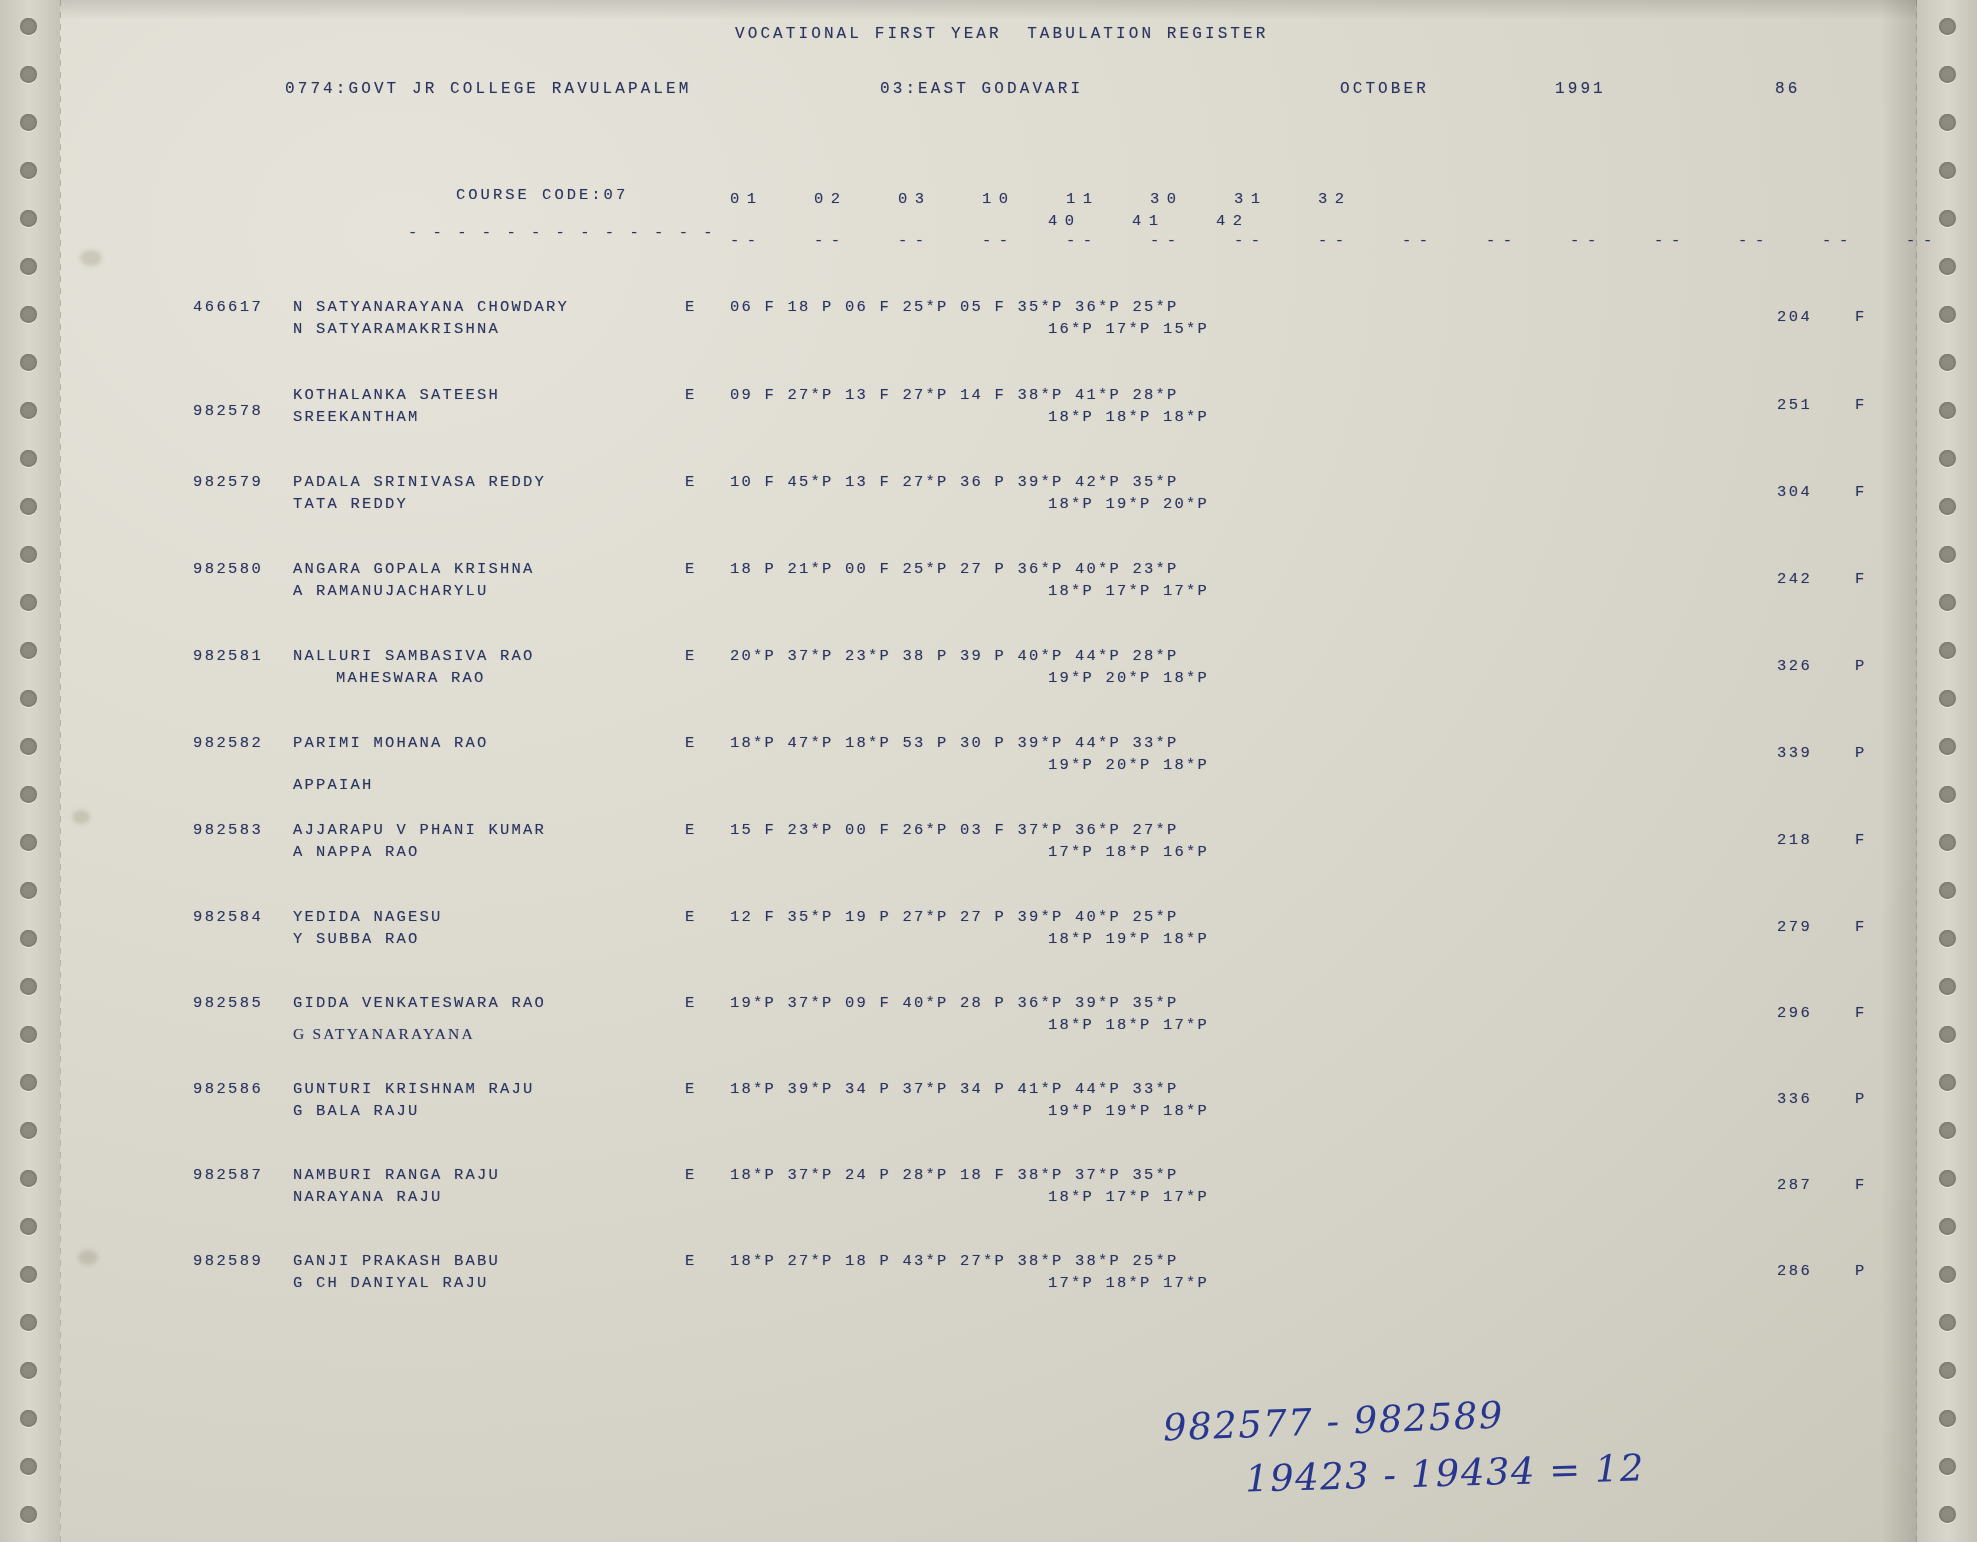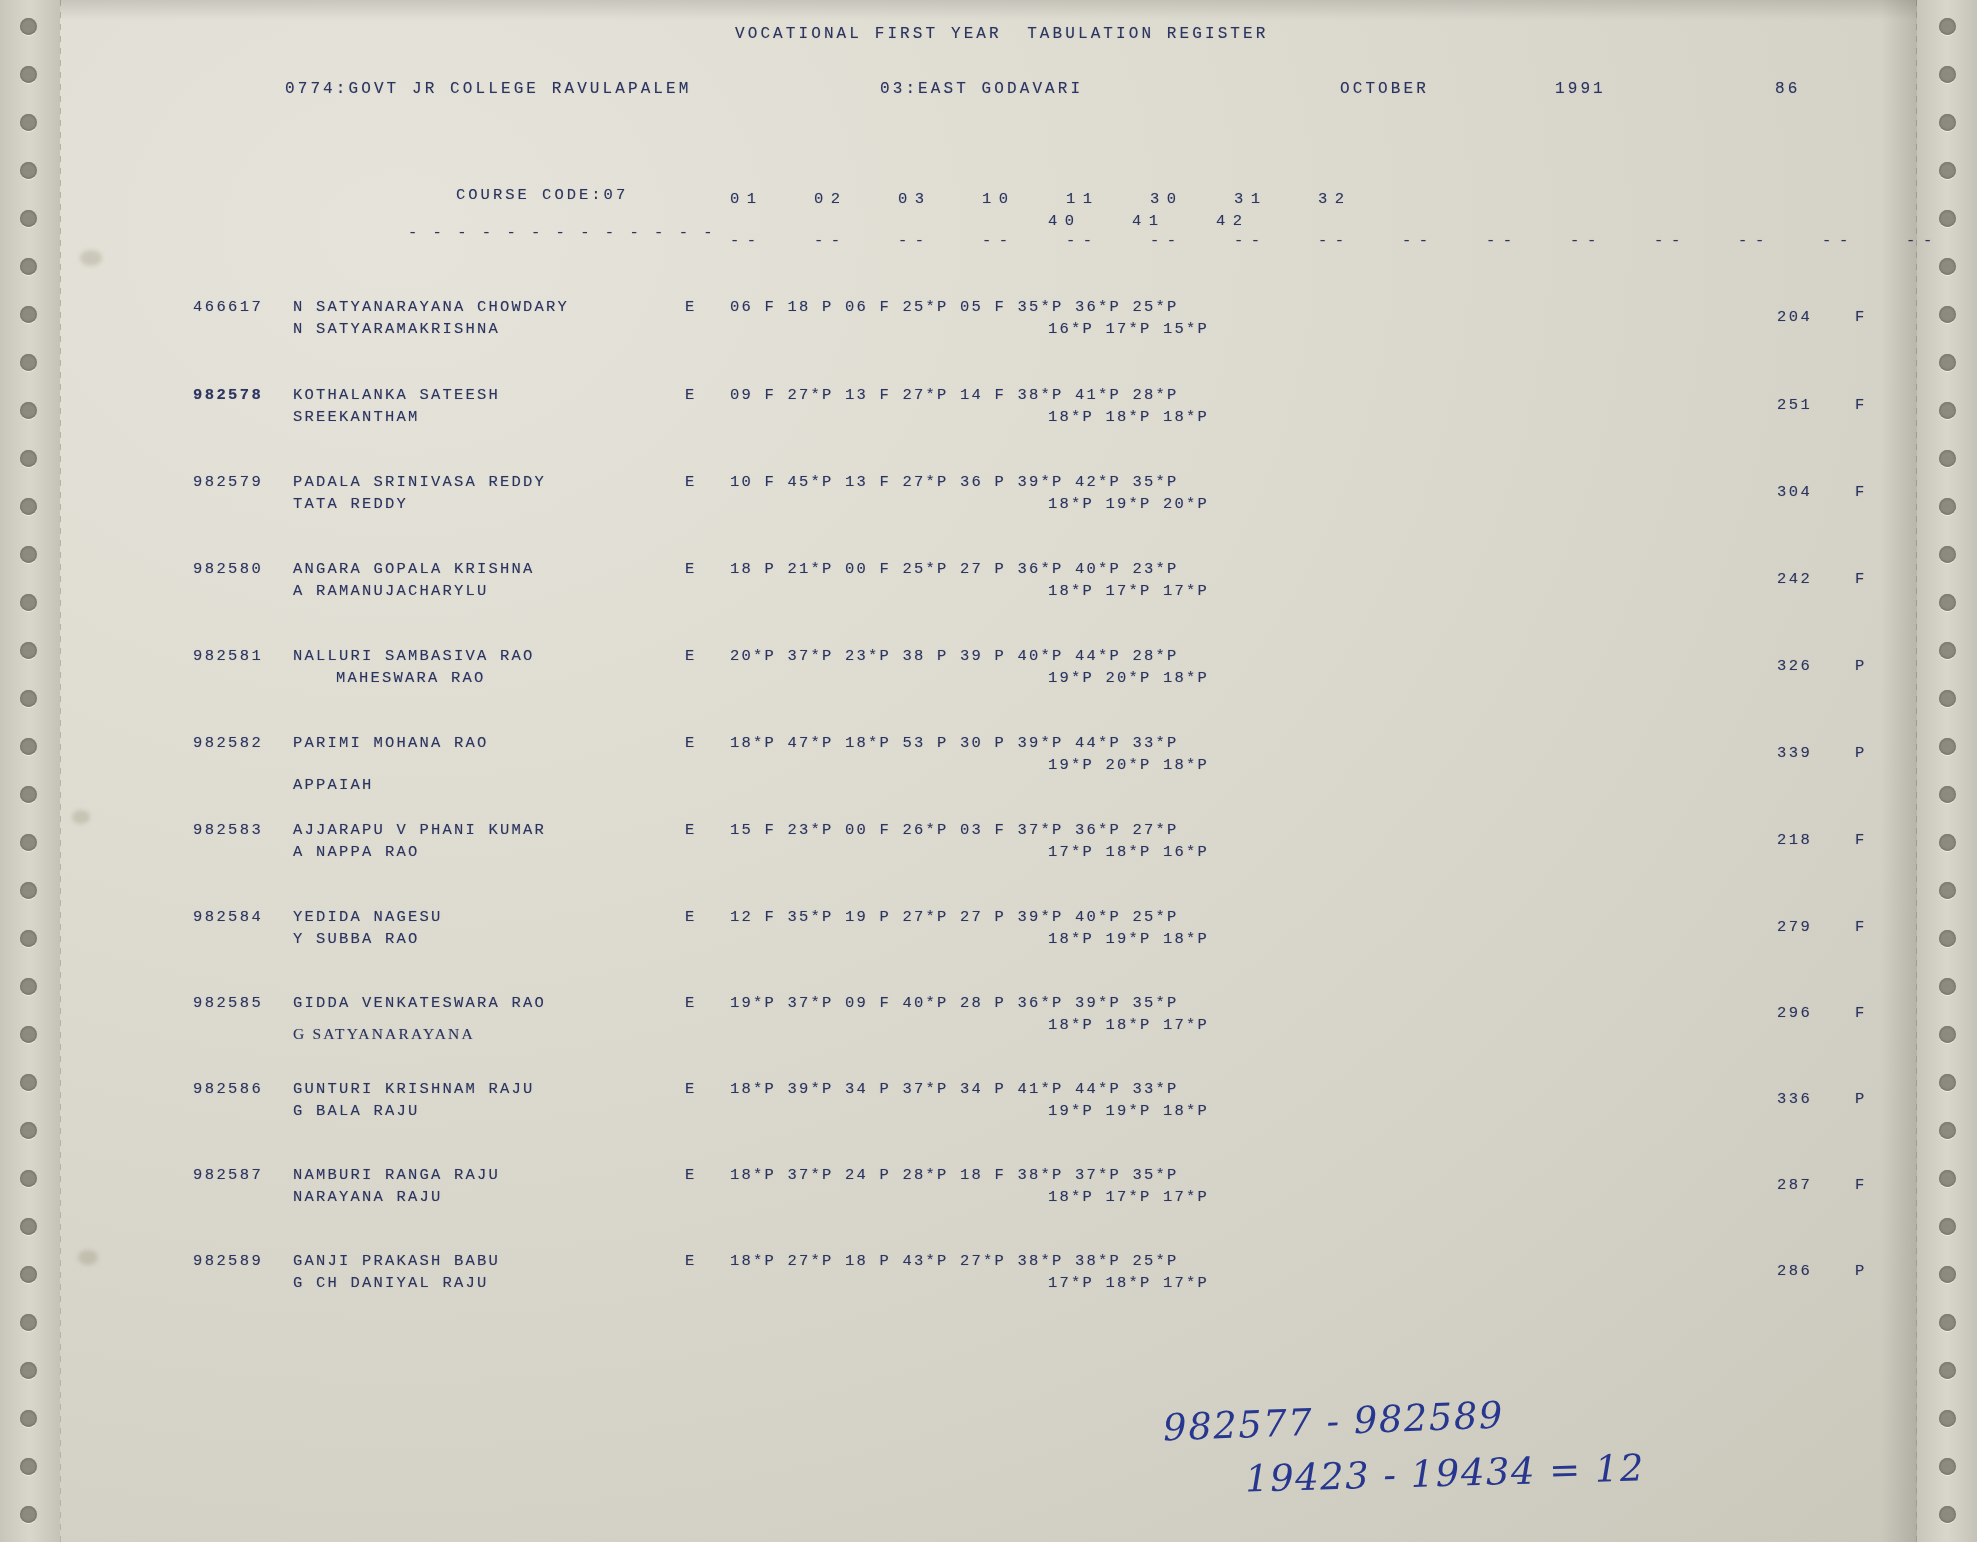--- a/index.html
+++ b/index.html
@@ -181,21 +181,21 @@
       <span class="txt nm1" style="top:0;">N SATYANARAYANA CHOWDARY</span>
       <span class="txt nm2" style="top:22px;">N SATYARAMAKRISHNA</span>
       <span class="txt ecol" style="top:0;">E</span>
       <span class="txt marks1" style="top:0;">06 F 18 P 06 F 25*P 05 F 35*P 36*P 25*P</span>
       <span class="txt marks2" style="top:22px;">16*P 17*P 15*P</span>
       <span class="txt total" style="top:10px;">204</span>
       <span class="txt res" style="top:10px;">F</span>
     </div>
 
     <div class="row" style="top:386px;">
-      <span class="txt sno" style="top:0;font-weight:bold;">982578</span>
+      <span class="txt sno" style="top:16px;">982578</span>
       <span class="txt nm1" style="top:0;">KOTHALANKA SATEESH</span>
       <span class="txt nm2" style="top:22px;">SREEKANTHAM</span>
       <span class="txt ecol" style="top:0;">E</span>
       <span class="txt marks1" style="top:0;">09 F 27*P 13 F 27*P 14 F 38*P 41*P 28*P</span>
       <span class="txt marks2" style="top:22px;">18*P 18*P 18*P</span>
       <span class="txt total" style="top:10px;">251</span>
       <span class="txt res" style="top:10px;">F</span>
     </div>
 
     <div class="row" style="top:473px;">

